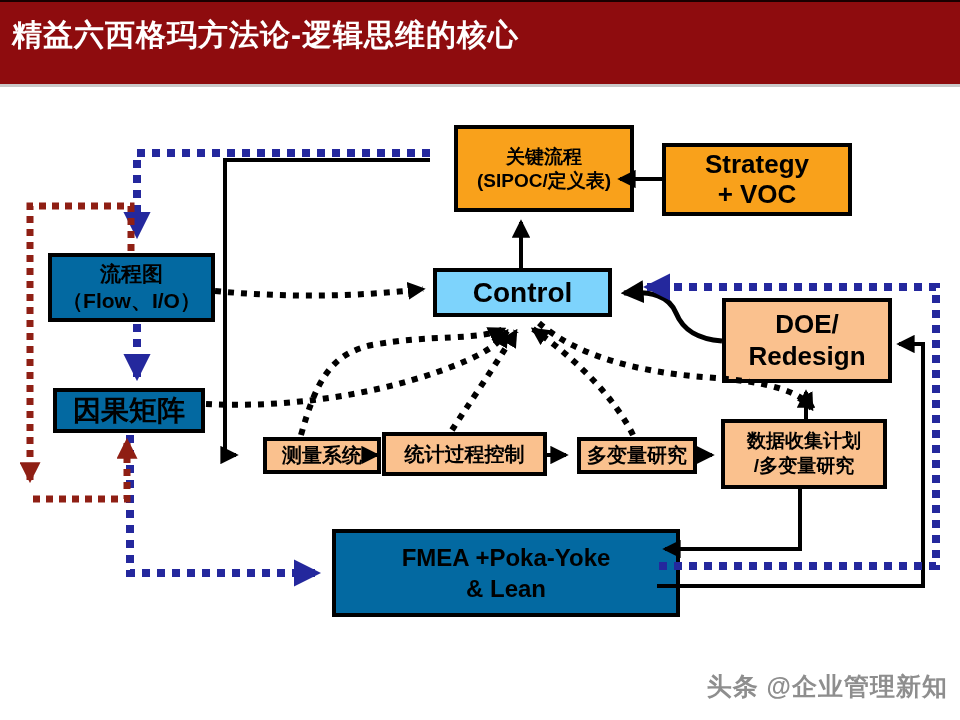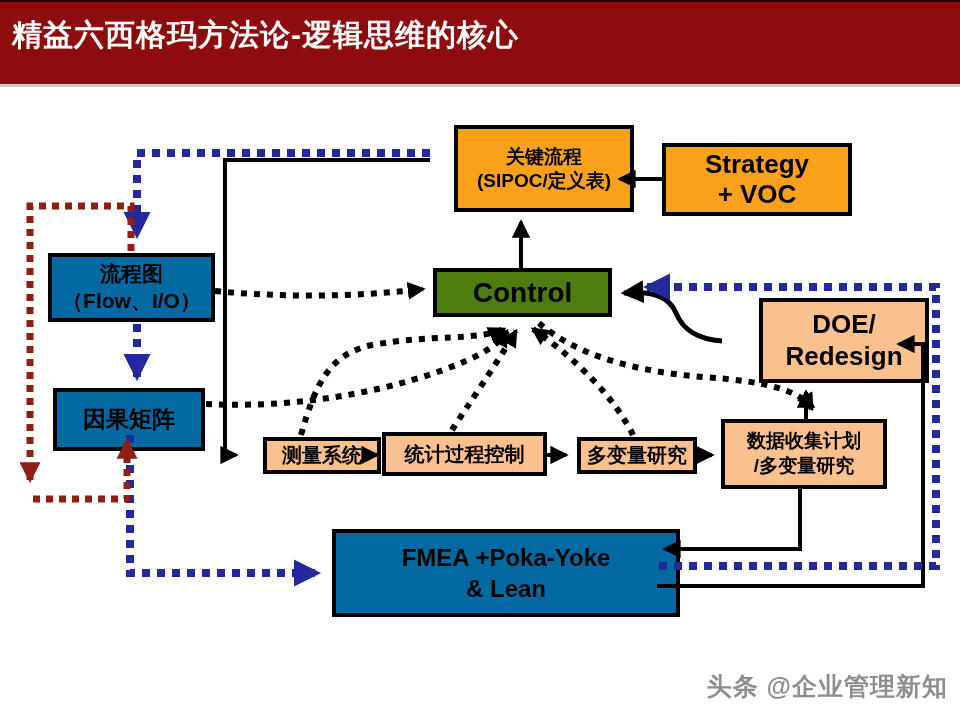--- a/index.html
+++ b/index.html
@@ -10,28 +10,28 @@
   .hdr h1{margin:0;padding:16px 0 0 12px;color:#ffffff;font-size:30px;font-weight:bold;
           letter-spacing:1px;line-height:1.1;}
   .diagram{position:absolute;left:0;top:90px;width:960px;height:630px;}
   svg.wires{position:absolute;left:0;top:0;z-index:5;pointer-events:none;}
   .node{position:absolute;box-sizing:border-box;border:4px solid #000;z-index:2;
         display:flex;flex-direction:column;justify-content:center;align-items:center;
         text-align:center;font-weight:bold;color:#000;line-height:1.25;}
   .node span{display:block;}
   .orange{background:#F9A11B;}
   .yellow{background:#0369a1;}
-  .green{background:#4d7c0f;}
+  .green{background:#7dd3fc;}
   .peach{background:#FAC18E;}
   .sipoc{left:430px;top:35px;width:180px;height:87px;font-size:19px;margin-left:24px;}
   .strategy{left:662px;top:53px;width:190px;height:73px;font-size:26px;line-height:1.15;}
   .flowchart{left:48px;top:163px;width:167px;height:69px;font-size:21px;}
-  .cause{left:53px;top:298px;width:152px;height:63px;font-size:23px;}
+  .cause{left:53px;top:298px;width:152px;height:45px;font-size:28px;}
   .control{left:433px;top:178px;width:179px;height:49px;font-size:28px;}
-  .doe{left:722px;top:208px;width:170px;height:85px;font-size:26px;line-height:1.2;margin-left:37px;}
+  .doe{left:722px;top:208px;width:170px;height:85px;font-size:26px;line-height:1.2;}
   .measure{left:245px;top:347px;width:118px;height:37px;font-size:20px;margin-left:18px;}
   .spc{left:382px;top:342px;width:165px;height:44px;font-size:20px;}
   .capability{left:577px;top:347px;width:120px;height:37px;font-size:20px;}
   .datacol{left:721px;top:329px;width:166px;height:70px;font-size:19px;line-height:1.3;}
   .fmea{left:332px;top:439px;width:348px;height:88px;font-size:24px;line-height:1.3;}
   .watermark{position:absolute;right:12px;top:580px;z-index:6;font-size:25px;font-weight:bold;
              color:#8e8e8e;text-shadow:2px 2px 0 #ffffff;letter-spacing:1px;}
 </style>
 </head>
 <body>

